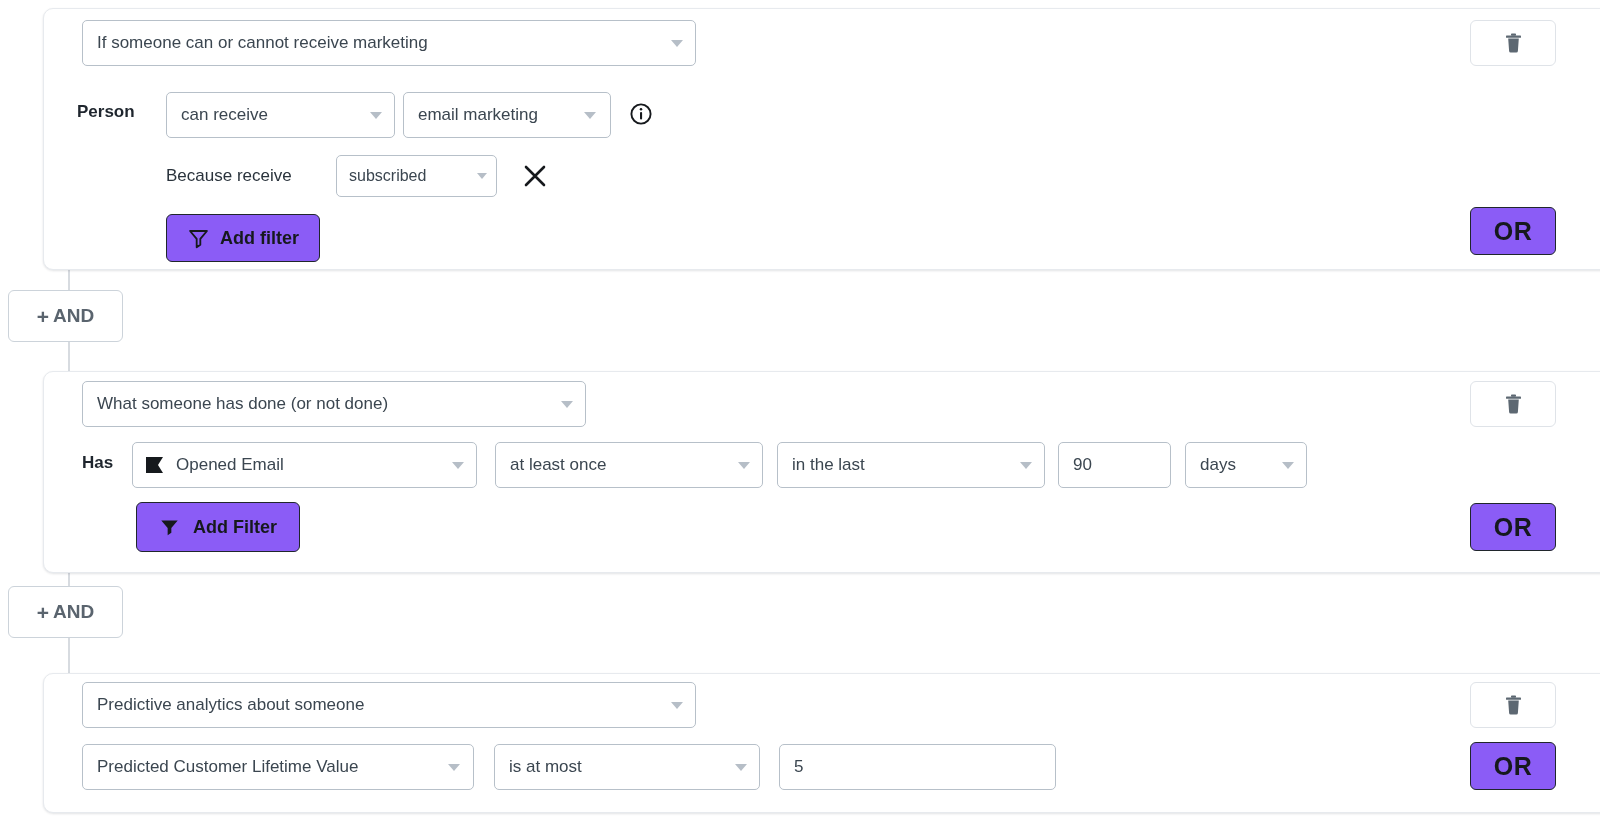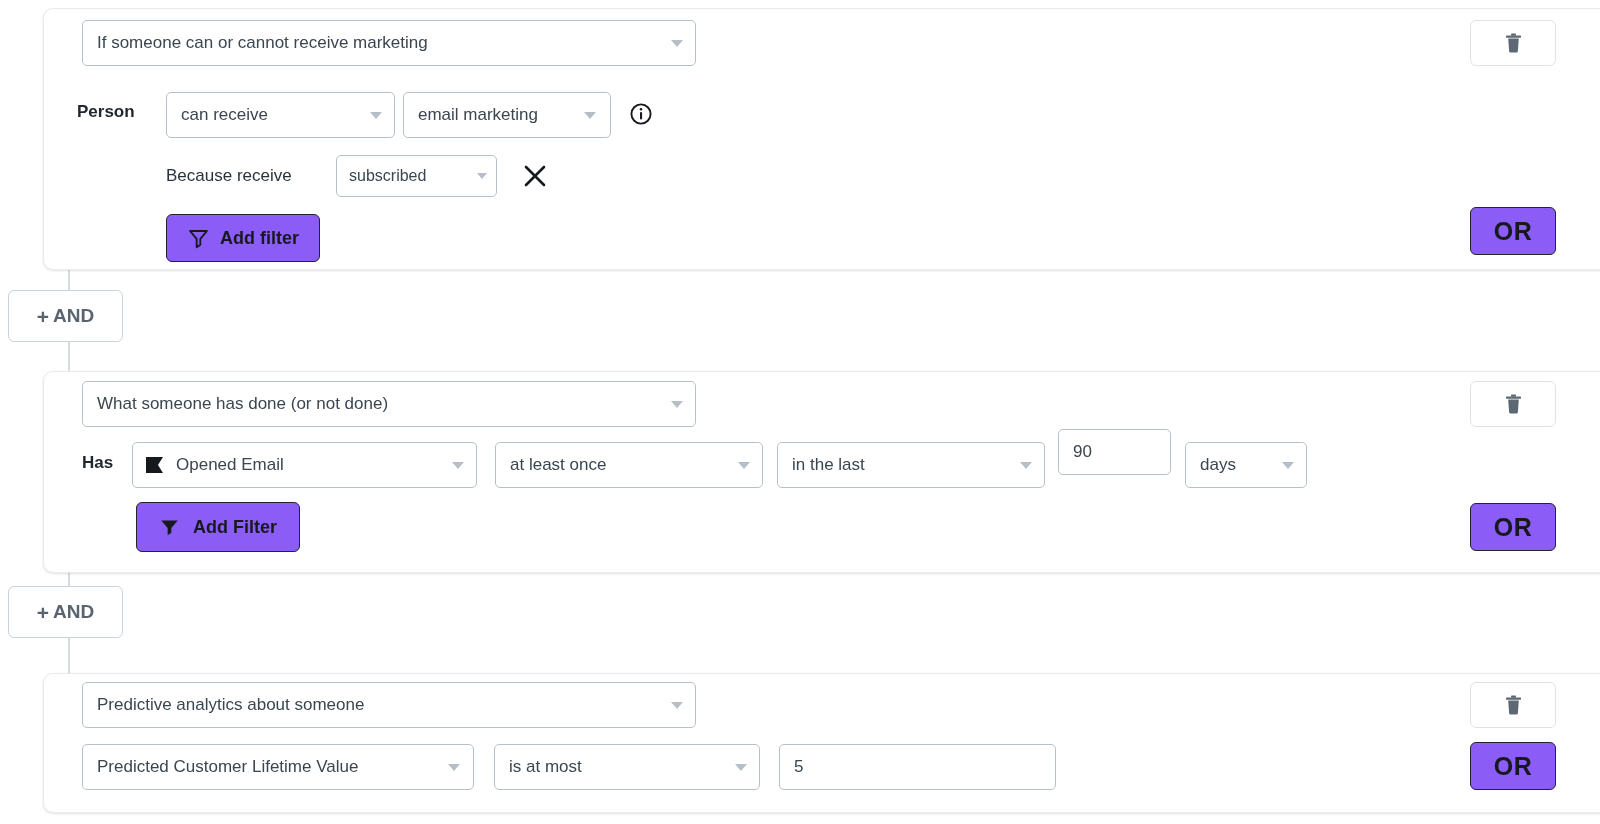--- a/index.html
+++ b/index.html
@@ -250,21 +250,21 @@
     </button>
   </div>
 
   <button class="btn-and" style="top:290px;">
     <span class="plus">+</span>
     <span>AND</span>
   </button>
 
   <div class="card" style="top:371px;height:202px;">
 
-    <div class="select" style="position:absolute;left:38px;top:9px;width:614px;">
+    <div class="select" style="position:absolute;left:38px;top:9px;width:504px;">
       <span>What someone has done (or not done)</span>
       <span class="caret"></span>
     </div>
 
     <button class="btn-trash" style="right:70px;top:9px;">
       <svg width="17" height="20" viewBox="0 0 17 20">
         <rect x="1" y="2.6" width="15" height="2.2" rx="0.6" fill="#5d6872"></rect>
         <rect x="6" y="0.4" width="5" height="2.4" rx="0.8" fill="#5d6872"></rect>
         <path d="M3.2 5.6 h10.6 l-0.9 12.3 a1.6 1.6 0 0 1 -1.6 1.5 h-5.6 a1.6 1.6 0 0 1 -1.6 -1.5 z" fill="#5d6872"></path>
       </svg>
@@ -285,21 +285,21 @@
     <div class="select" style="position:absolute;left:451px;top:70px;width:268px;">
       <span>at least once</span>
       <span class="caret"></span>
     </div>
 
     <div class="select" style="position:absolute;left:733px;top:70px;width:268px;">
       <span>in the last</span>
       <span class="caret"></span>
     </div>
 
-    <div class="text-input" style="position:absolute;left:1014px;top:57px;width:113px;">
+    <div class="text-input" style="position:absolute;left:1014px;top:70px;width:113px;">
       <span>90</span>
     </div>
 
     <div class="select" style="position:absolute;left:1141px;top:70px;width:122px;">
       <span>days</span>
       <span class="caret"></span>
     </div>
 
     <button class="btn" style="position:absolute;left:92px;top:130px;height:50px;padding:0 22px;gap:13px;">
       <svg width="21" height="21" viewBox="0 0 24 24">

